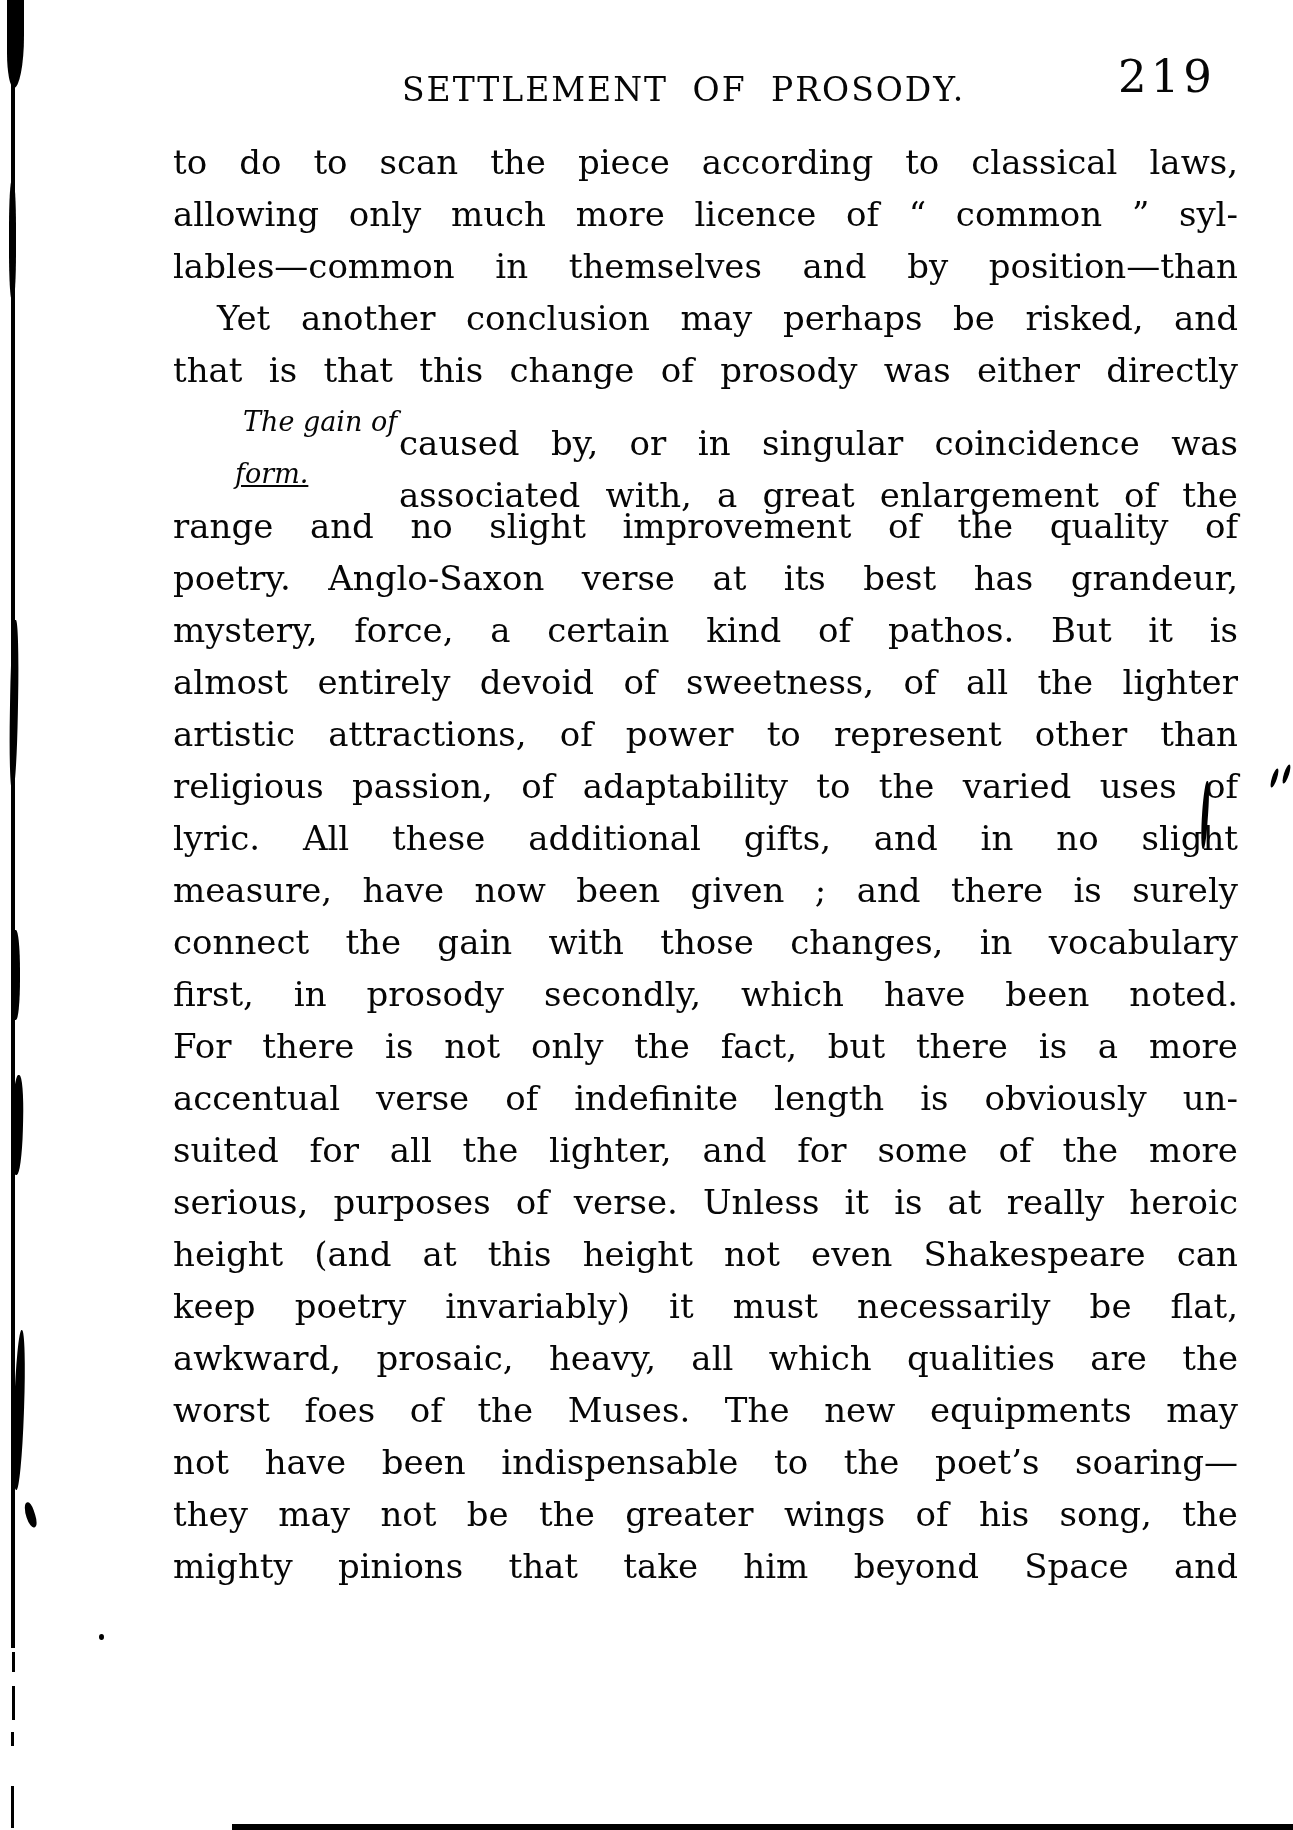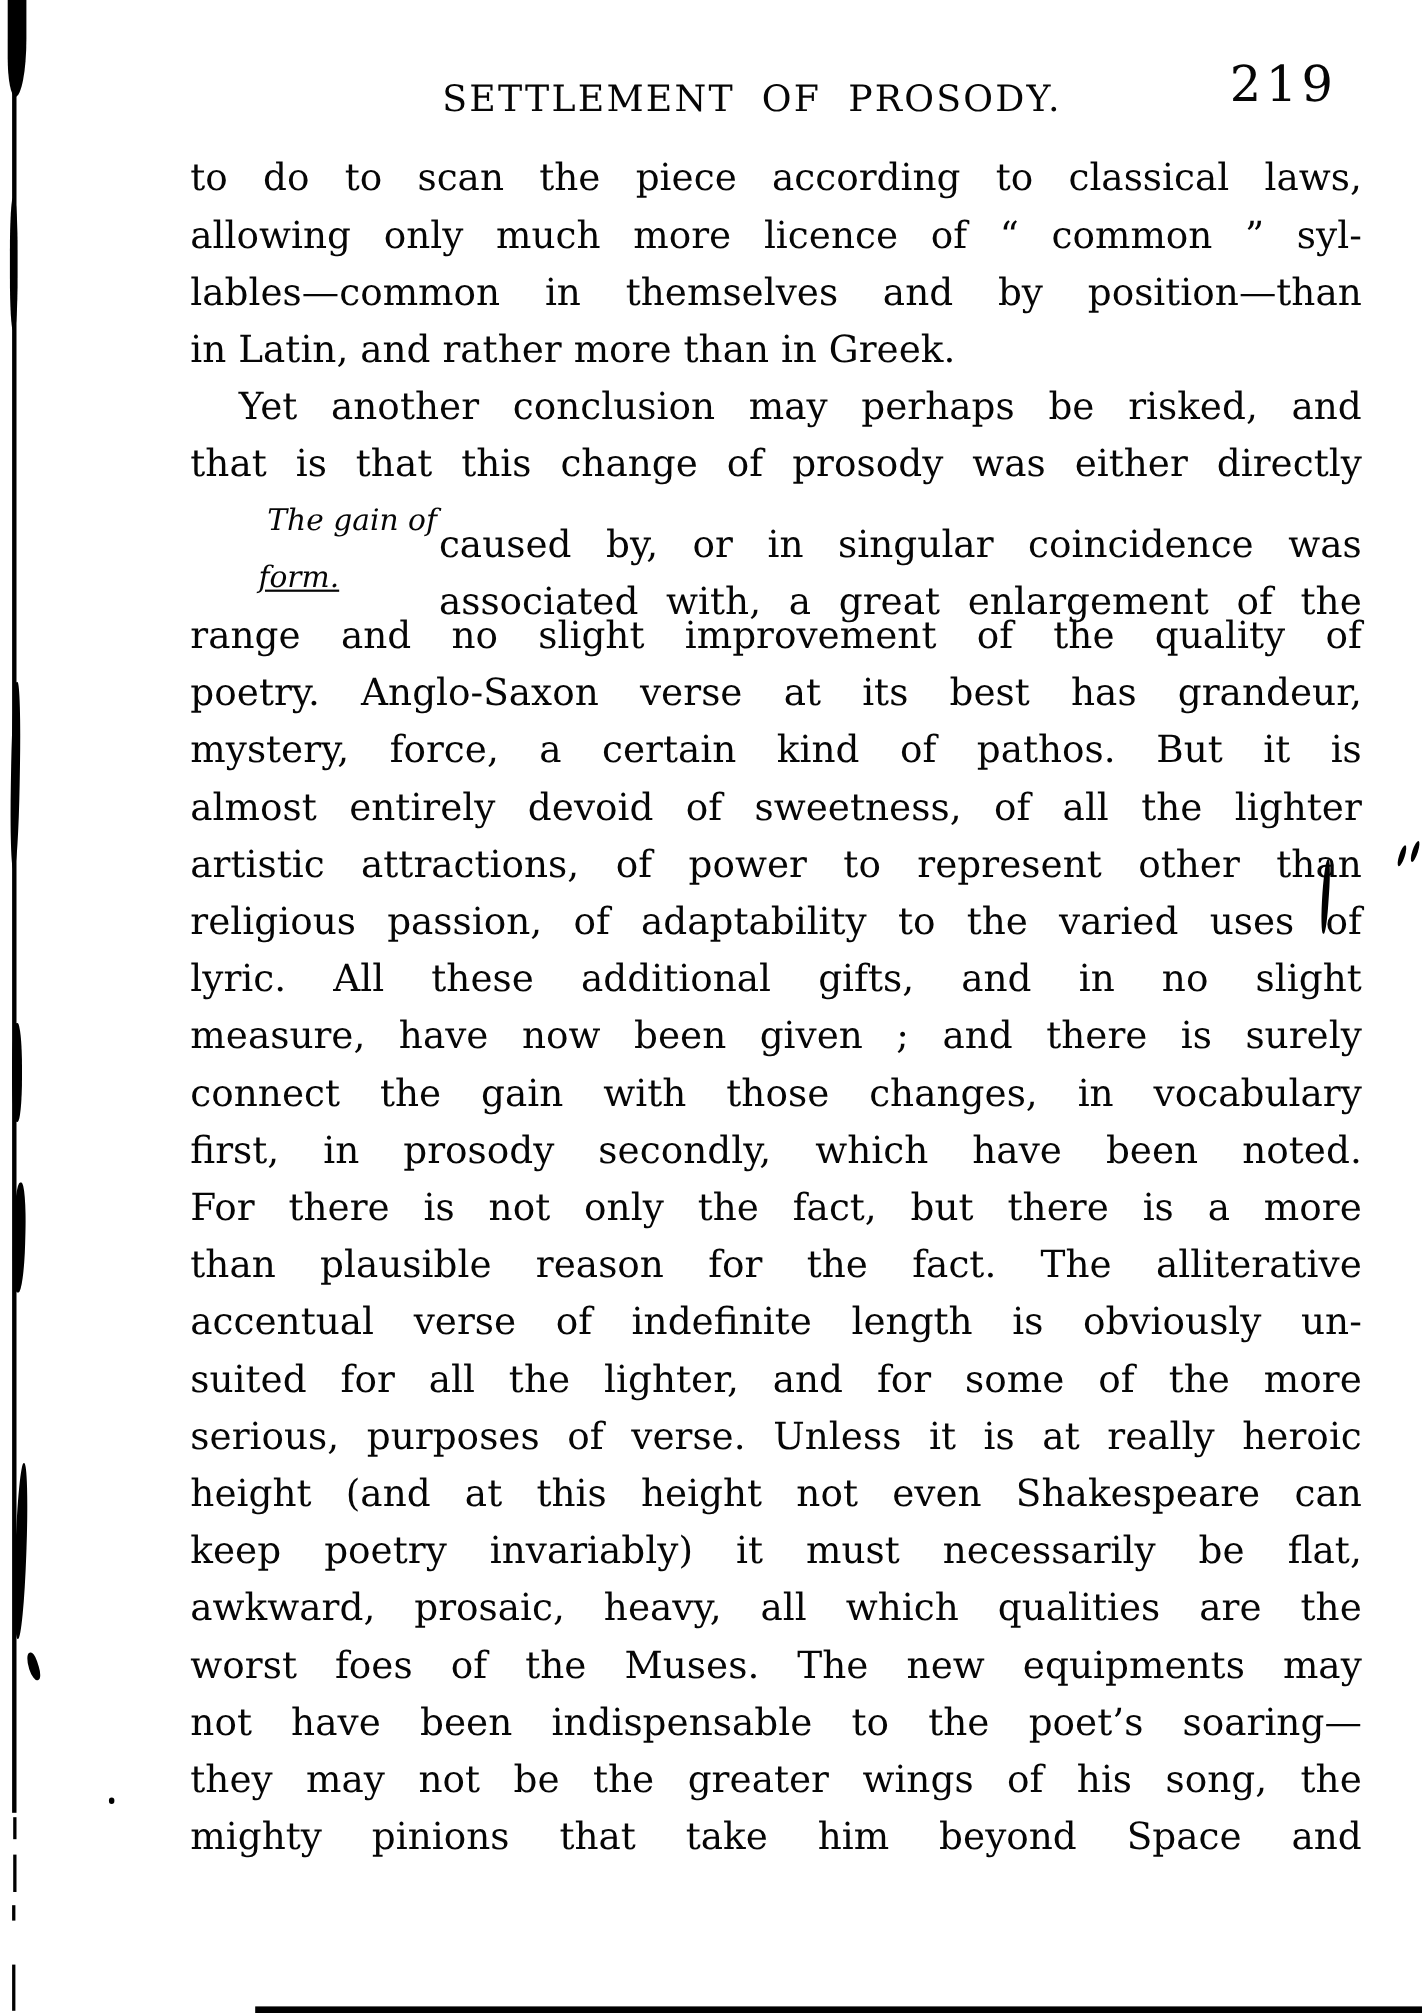--- a/index.html
+++ b/index.html
@@ -61,21 +61,20 @@
 </head>
 <body>
 
 <div id="running-head">SETTLEMENT OF PROSODY.</div>
 <div id="page-number">219</div>
 
 <div id="text-block">
     <div class="line">to do to scan the piece according to classical laws,</div>
     <div class="line">allowing only much more licence of “ common ” syl-</div>
     <div class="line">lables—common in themselves and by position—than</div>
-    <div class="line nojust">in Latin, and rather more than in Greek.</div>
     <div class="line indent">Yet another conclusion may perhaps be risked, and</div>
     <div class="line">that is that this change of prosody was either directly</div>
     <div class="line note-row">
       <span class="note">The gain of</span>
       <span class="ltext">caused by, or in singular coincidence was</span>
     </div>
     <div class="line note-row">
       <span class="note note2">form.</span>
       <span class="ltext">associated with, a great enlargement of the</span>
     </div>
@@ -83,21 +82,20 @@
     <div class="line">poetry. Anglo-Saxon verse at its best has grandeur,</div>
     <div class="line">mystery, force, a certain kind of pathos. But it is</div>
     <div class="line">almost entirely devoid of sweetness, of all the lighter</div>
     <div class="line">artistic attractions, of power to represent other than</div>
     <div class="line">religious passion, of adaptability to the varied uses of</div>
     <div class="line">lyric. All these additional gifts, and in no slight</div>
     <div class="line">measure, have now been given ; and there is surely</div>
     <div class="line">connect the gain with those changes, in vocabulary</div>
     <div class="line">first, in prosody secondly, which have been noted.</div>
     <div class="line">For there is not only the fact, but there is a more</div>
-    <div class="line">than plausible reason for the fact. The alliterative</div>
     <div class="line">accentual verse of indefinite length is obviously un-</div>
     <div class="line">suited for all the lighter, and for some of the more</div>
     <div class="line">serious, purposes of verse. Unless it is at really heroic</div>
     <div class="line">height (and at this height not even Shakespeare can</div>
     <div class="line">keep poetry invariably) it must necessarily be flat,</div>
     <div class="line">awkward, prosaic, heavy, all which qualities are the</div>
     <div class="line">worst foes of the Muses. The new equipments may</div>
     <div class="line">not have been indispensable to the poet’s soaring—</div>
     <div class="line">they may not be the greater wings of his song, the</div>
     <div class="line">mighty pinions that take him beyond Space and</div>

